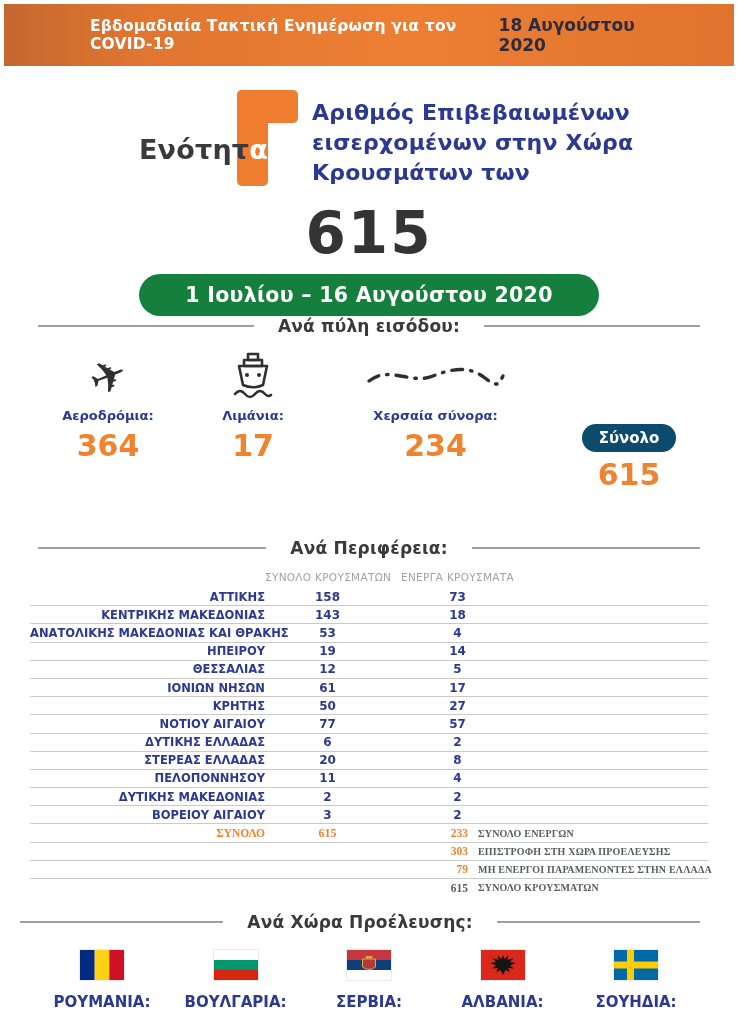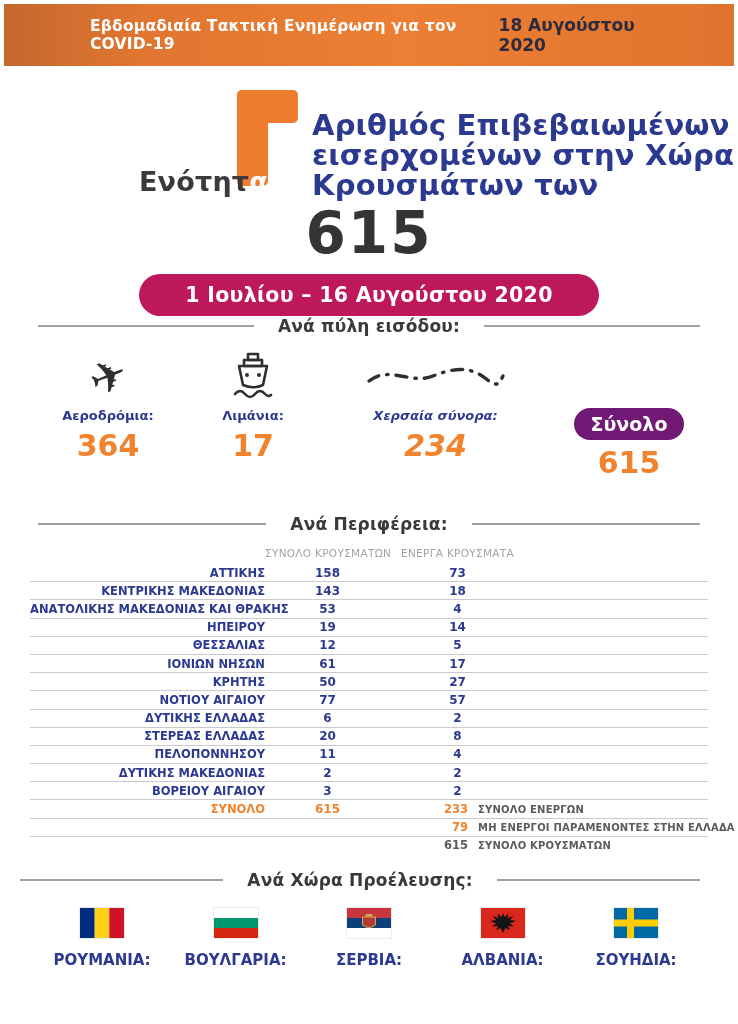--- a/index.html
+++ b/index.html
@@ -11,55 +11,55 @@
   .topbar{
     margin:4px 4px 0 4px;height:62px;display:flex;align-items:center;
     background:linear-gradient(90deg,#c4682f 0%,#e07530 18%,#ec7f33 55%,#e0742e 100%);
     padding:0 66px 0 86px;box-sizing:border-box;
   }
   .topbar-title{color:#ffffff;font-weight:bold;font-size:15.5px;letter-spacing:.2px;}
   .topbar-date{margin-left:auto;color:#2e2b3f;font-weight:bold;font-size:17px;}
   
   .intro{position:relative;height:104px;margin-top:24px;}
   .intro-label{position:absolute;left:0;top:44px;width:268px;text-align:right;
-    font-size:27px;font-weight:bold;color:#3a3a3c;z-index:2;letter-spacing:.2px;margin-top:32px;}
+    font-size:27px;font-weight:bold;color:#3a3a3c;z-index:2;letter-spacing:.2px;}
   .intro-label .light{color:#ffffff;}
   .gamma{position:absolute;left:237px;top:0;width:61px;height:96px;z-index:1;}
   .gamma .arm{position:absolute;left:0;top:0;width:61px;height:33px;background:#ef7c2f;border-radius:5px;}
   .gamma .stem{position:absolute;left:0;top:0;width:31px;height:96px;background:#ef7c2f;border-radius:5px;}
-  .intro-heading{position:absolute;left:312px;top:20px;color:#2b3990;font-weight:bold;
-    font-size:29px;line-height:30px;letter-spacing:.2px;}
+  .intro-heading{position:absolute;left:312px;top:8px;color:#2b3990;font-weight:bold;
+    font-size:22px;line-height:30px;letter-spacing:.2px;}
   .big-total{text-align:center;font-size:58px;font-weight:bold;color:#343436;
     margin-top:8px;line-height:62px;letter-spacing:2px;}
-  .period-pill{display:block;width:max-content;margin:10px auto 0 auto;background:#be185d;
+  .period-pill{display:block;width:max-content;margin:10px auto 0 auto;background:#15803d;
     color:#ffffff;font-weight:bold;font-size:20.5px;padding:9px 46px;border-radius:28px;letter-spacing:.3px;}
   
   .sechead{display:flex;align-items:center;gap:24px;padding:0 38px;}
   .sechead .line{flex:1;height:2px;background:#9ea0a2;}
   .sechead .txt{font-size:17px;font-weight:bold;color:#3a3a3c;white-space:nowrap;letter-spacing:.2px;}
   .sh1{}
-  .sh2{margin-top:34px;}
+  .sh2{margin-top:46px;}
   .sh3{margin-top:16px;padding-left:20px;}
   
   .entries{display:flex;padding:0 28px;margin-top:14px;}
   .entry{display:flex;flex-direction:column;align-items:center;}
-  .e1{width:160px;} .e2{width:130px;text-align:center;} .e3{width:235px;font-style:italic;} .e4{width:152px;}
+  .e1{width:160px;} .e2{width:130px;text-align:center;} .e3{width:235px;} .e4{width:152px;}
   .entry .iconbox{height:54px;display:flex;align-items:center;justify-content:center;color:#2f2f31;}
   .plane-glyph{font-size:44px;line-height:44px;display:inline-block;transform:rotate(-22deg);color:#2f2f31;}
   .entry-label{margin-top:4px;color:#2b3990;font-weight:bold;font-size:13px;white-space:nowrap;}
   .entry-value{margin-top:5px;color:#f0832e;font-weight:bold;font-size:30px;}
-  .total-pill{margin-top:4px;background:#701a75;color:#ffffff;font-weight:bold;font-size:19px;
+  .total-pill{margin-top:20px;background:#0c4a6e;color:#ffffff;font-weight:bold;font-size:15px;
     padding:5px 17px;border-radius:16px;}
   
   .rtable{margin:8px 30px 0 30px;}
   .thead{display:grid;grid-template-columns:235px 125px 135px 1fr;align-items:center;height:22px;}
   .h-col{text-align:center;color:#a0a2a4;font-size:10.5px;letter-spacing:.3px;white-space:nowrap;}
   .trow{display:grid;grid-template-columns:235px 125px 135px 1fr;align-items:center;
     height:17.2px;border-bottom:1px solid #c9cacc;}
-  .trow.srow{grid-template-columns:235px 125px 78px 1fr;}
+  .trow.srow{grid-template-columns:235px 125px 78px 1fr;font-family:Liberation Serif, serif;}
   .trow.last{border-bottom:none;}
   .c-name{text-align:right;font-weight:bold;color:#2b3990;font-size:11.5px;white-space:nowrap;}
   .c-num{text-align:center;font-weight:bold;color:#2b3990;font-size:12px;}
   .c-name.orange,.c-num.orange{color:#f0832e;}
   .c-ann-num{text-align:right;font-weight:bold;font-size:11.5px;color:#5a5b5e;}
   .c-ann-num.hl{color:#f0832e;}
   .c-ann-label{padding-left:10px;font-weight:bold;font-size:10px;color:#5a5b5e;
     letter-spacing:.2px;white-space:nowrap;}
   
   .countries{display:flex;justify-content:space-between;padding:0 36px;margin-top:18px;}
@@ -235,20 +235,26 @@
         </div>
         <div class="trow srow">
           <div class="c-name orange">ΣΥΝΟΛΟ</div>
           <div class="c-num orange">615</div>
           <div class="c-ann-num hl">233</div>
           <div class="c-ann-label">ΣΥΝΟΛΟ ΕΝΕΡΓΩΝ</div>
         </div>
         <div class="trow srow">
           <div class="c-name orange"></div>
           <div class="c-num orange"></div>
+          <div class="c-ann-num hl">303</div>
+          <div class="c-ann-label">ΕΠΙΣΤΡΟΦΗ ΣΤΗ ΧΩΡΑ ΠΡΟΕΛΕΥΣΗΣ</div>
+        </div>
+        <div class="trow srow">
+          <div class="c-name orange"></div>
+          <div class="c-num orange"></div>
           <div class="c-ann-num hl">79</div>
           <div class="c-ann-label">ΜΗ ΕΝΕΡΓΟΙ ΠΑΡΑΜΕΝΟΝΤΕΣ ΣΤΗΝ ΕΛΛΑΔΑ</div>
         </div>
         <div class="trow srow last">
           <div class="c-name orange"></div>
           <div class="c-num orange"></div>
           <div class="c-ann-num">615</div>
           <div class="c-ann-label">ΣΥΝΟΛΟ ΚΡΟΥΣΜΑΤΩΝ</div>
         </div>
       </div>

